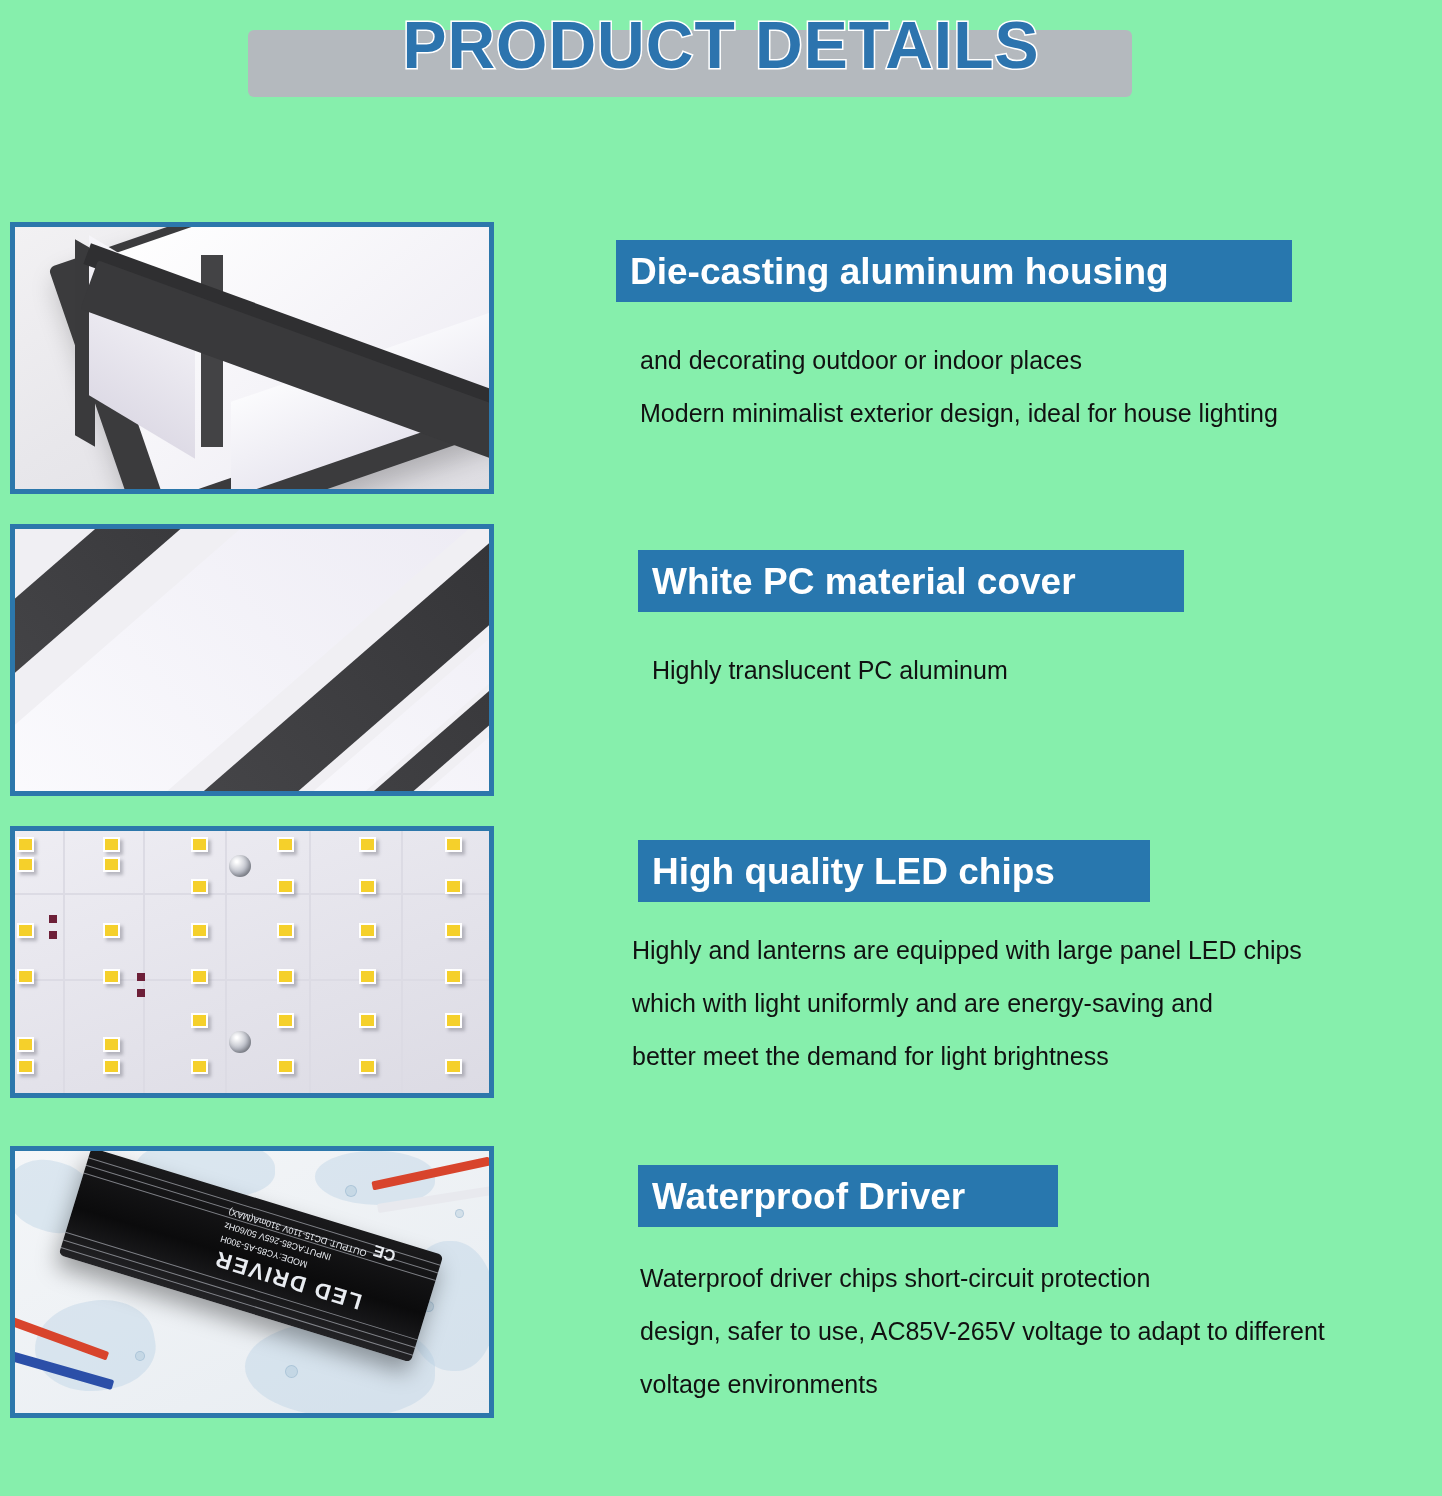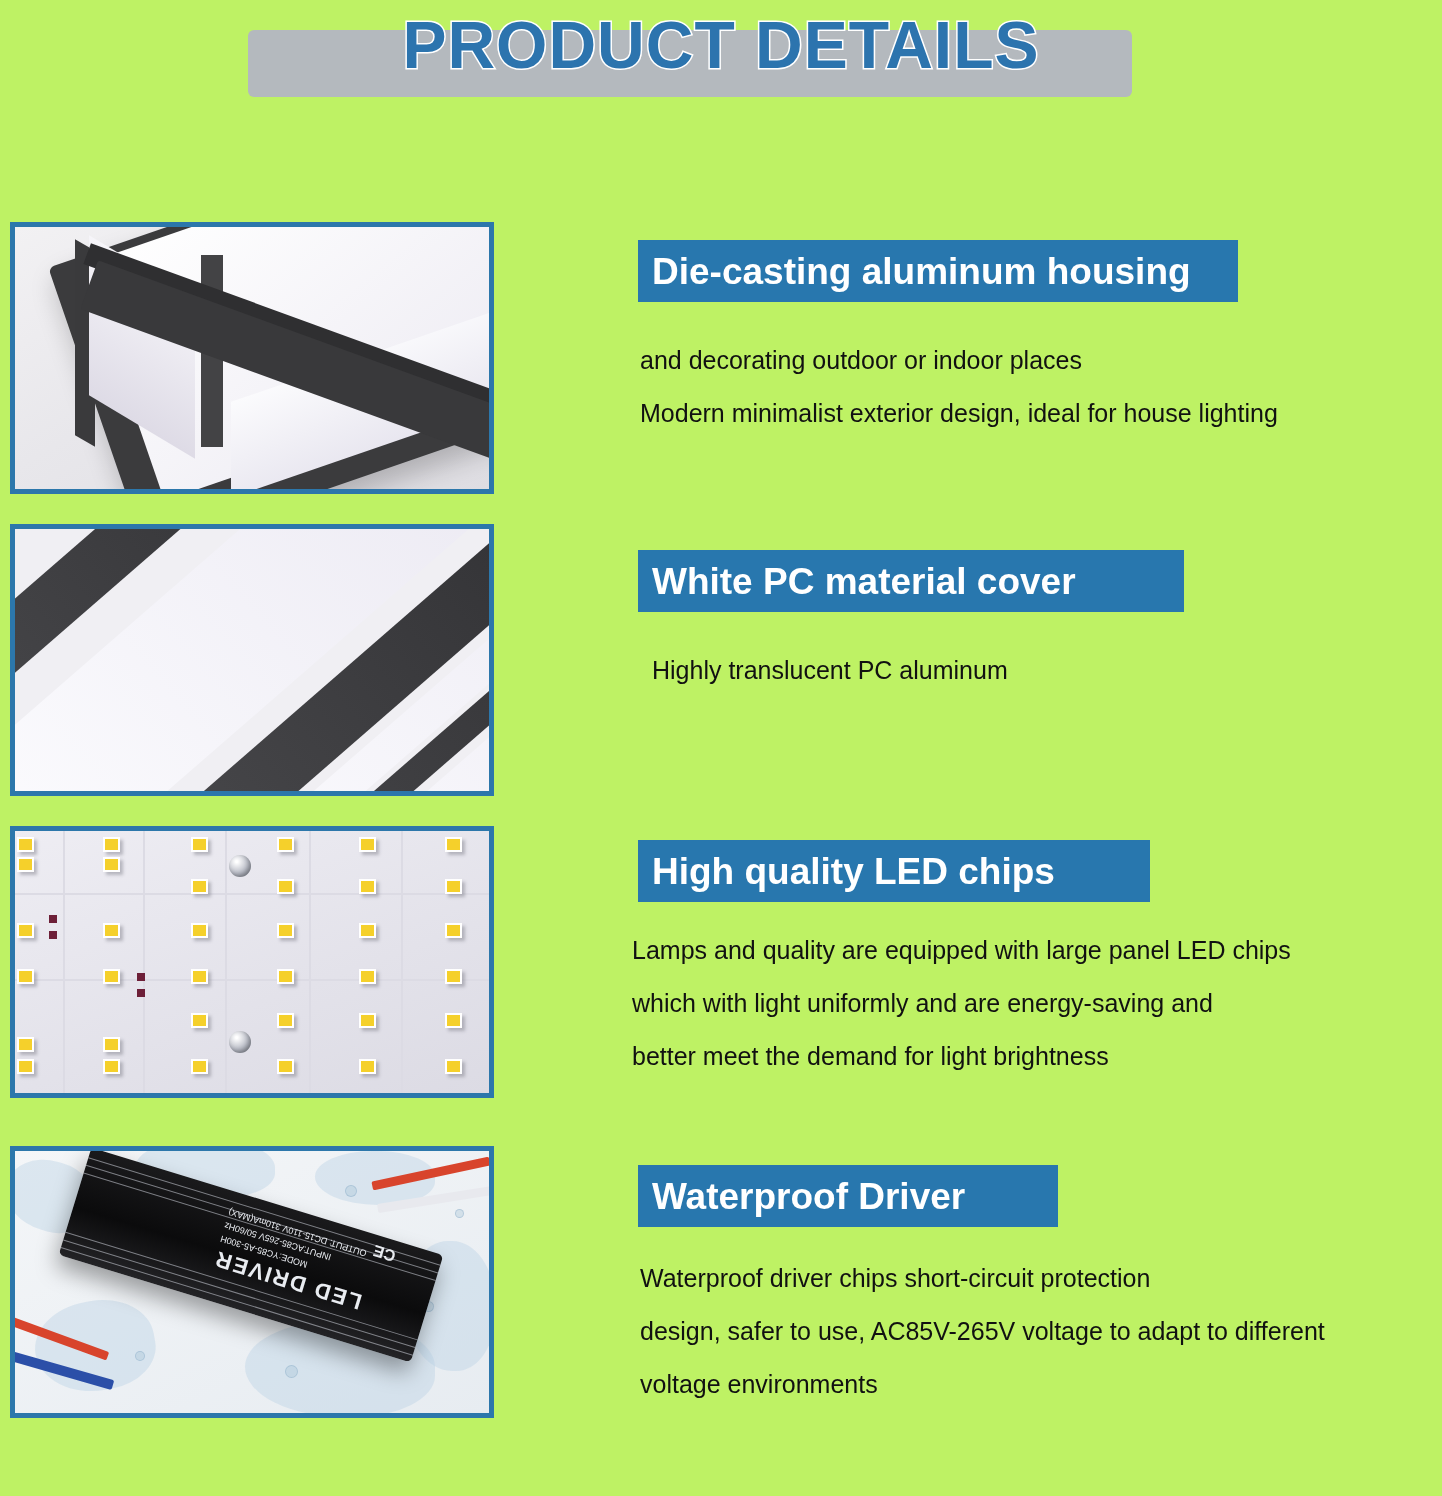--- a/index.html
+++ b/index.html
@@ -9,21 +9,21 @@
     height: 1496px;
     background: #ffffff;
     font-family: "Liberation Sans", sans-serif;
     overflow: hidden;
   }
 
   .page {
     position: relative;
     width: 1442px;
     height: 1496px;
-    background: #bef264;
+    background: #86efac;
   }
 
   
   .title-banner {
     position: absolute;
     left: 248px;
     top: 30px;
     width: 884px;
     height: 67px;
     background: #b4b9be;
@@ -280,21 +280,21 @@
         <div class="body"></div>
         <div class="topface"></div>
         <div class="edgeL"></div>
         <div class="sidepanel"></div>
         <div class="edgeV"></div>
         <div class="frontpanel"></div>
         <div class="base2"></div>
         <div class="base"></div>
       </div>
     </div>
-    <div class="head-bar" style="left:638px;top:18px;width:600px;height:62px">
+    <div class="head-bar" style="left:616px;top:18px;width:676px;height:62px">
       <span>Die-casting aluminum housing</span>
     </div>
     <div class="body-text" style="left:640px;top:112px">
       <div>and decorating outdoor or indoor places</div>
       <div>Modern minimalist exterior design, ideal for house lighting</div>
     </div>
   </div>
 
   <div class="feature" style="top:524px;height:282px">
     <div class="photo-frame" style="top:0">
@@ -380,21 +380,21 @@
         <div class="res" style="left:34px;top:84px"></div>
         <div class="res" style="left:34px;top:100px"></div>
         <div class="res" style="left:122px;top:142px"></div>
         <div class="res" style="left:122px;top:158px"></div>
       </div>
     </div>
     <div class="head-bar" style="left:638px;top:14px;width:512px;height:62px">
       <span>High quality LED chips</span>
     </div>
     <div class="body-text" style="left:632px;top:98px">
-      <div>Lamps and quality are equipped with large panel LED chips</div>
+      <div>Highly and lanterns are equipped with large panel LED chips</div>
       <div>which with light uniformly and are energy-saving and</div>
       <div>better meet the demand for light brightness</div>
     </div>
   </div>
 
   <div class="feature" style="top:1146px;height:282px">
     <div class="photo-frame" style="top:0">
       <div class="photo-inner p4">
 
         <div class="splash" style="left:-10px;top:10px;width:90px;height:70px;transform:rotate(15deg)"></div>

